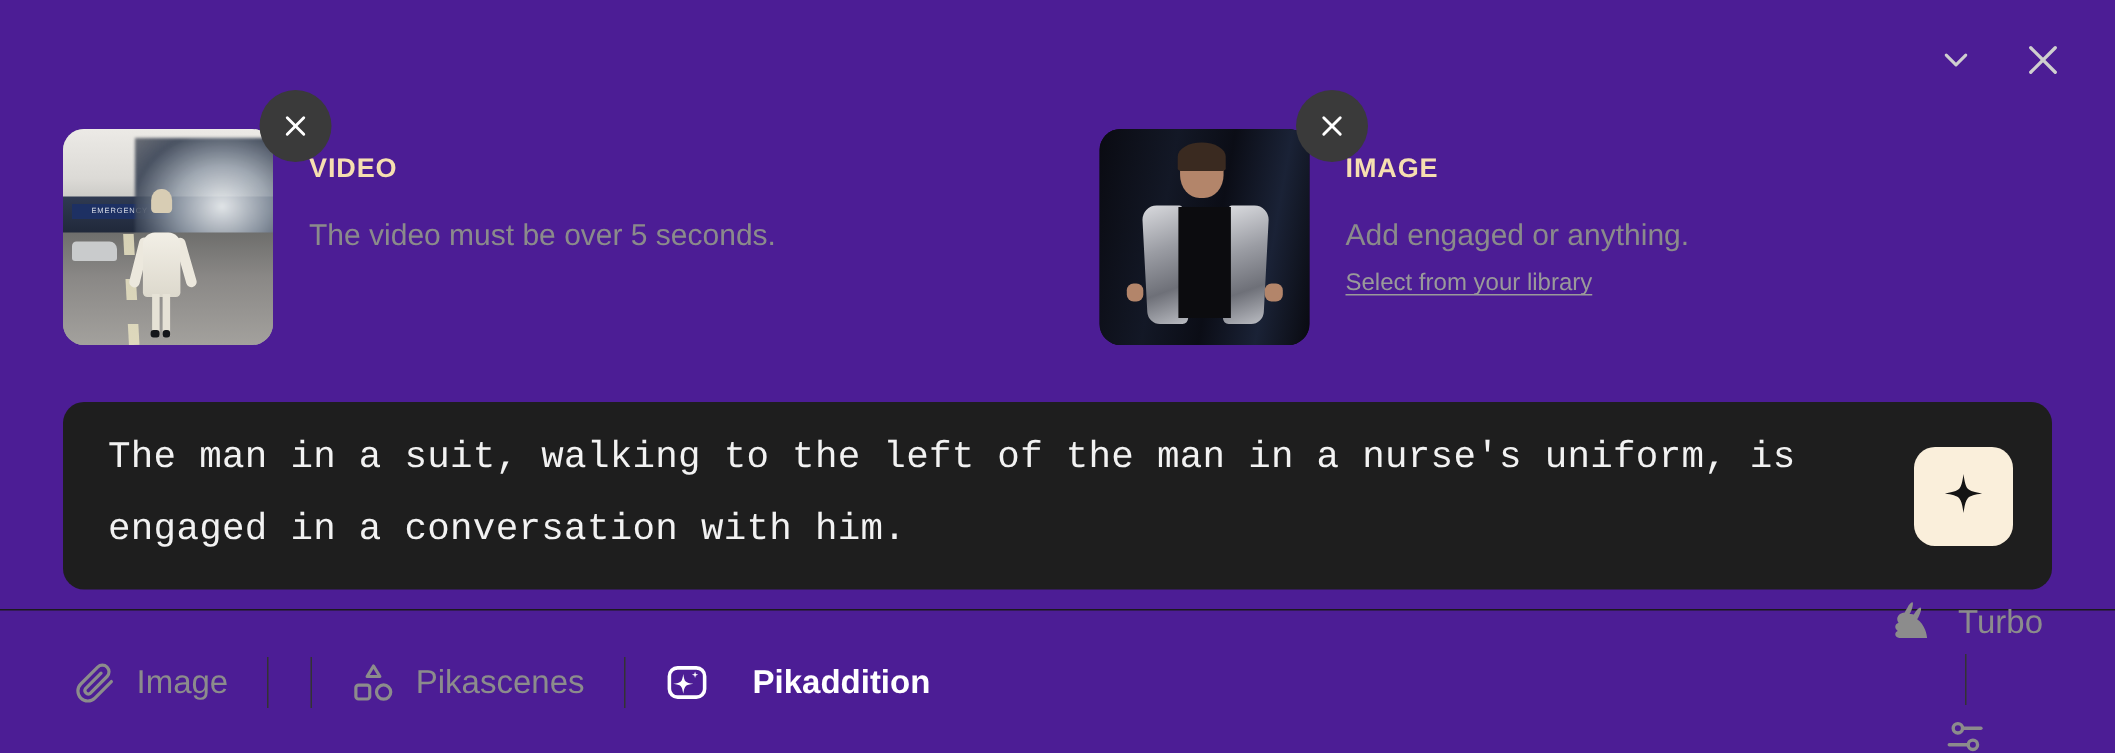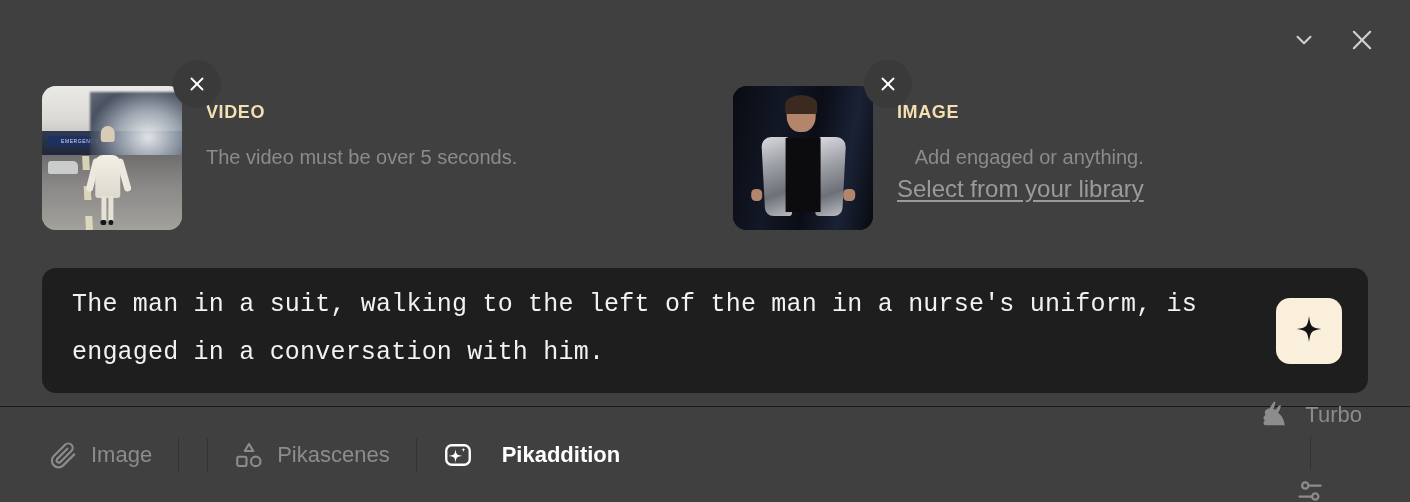--- a/index.html
+++ b/index.html
@@ -9,21 +9,21 @@
     height: 502px;
     background: #0c0c0c;
     font-family: "Liberation Sans", sans-serif;
     overflow: hidden;
   }
 
   .app {
     position: relative;
     width: 1410px;
     height: 502px;
-    background: #404040;
+    background: #4c1d95;
   }
 
   
   .window-controls {
     position: absolute;
     top: 22px;
     right: 30px;
     display: flex;
     align-items: center;
     gap: 22px;
@@ -211,24 +211,23 @@
     color: #f6dfb0;
     margin-bottom: 18px;
     font-family: "Liberation Sans", sans-serif;
   }
   .asset-desc {
     font-size: 20px;
     line-height: 32px;
     color: #8b8b8b;
     font-family: "Liberation Sans", sans-serif;
     white-space: nowrap;
-    text-align: right;
   }
   .asset-link {
-    font-size: 24px;
+    font-size: 16px;
     line-height: 32px;
     color: #9a9a9a;
     text-decoration: underline;
     text-underline-offset: 3px;
     cursor: pointer;
     display: inline-block;
   }
 
   
   .prompt-box {

